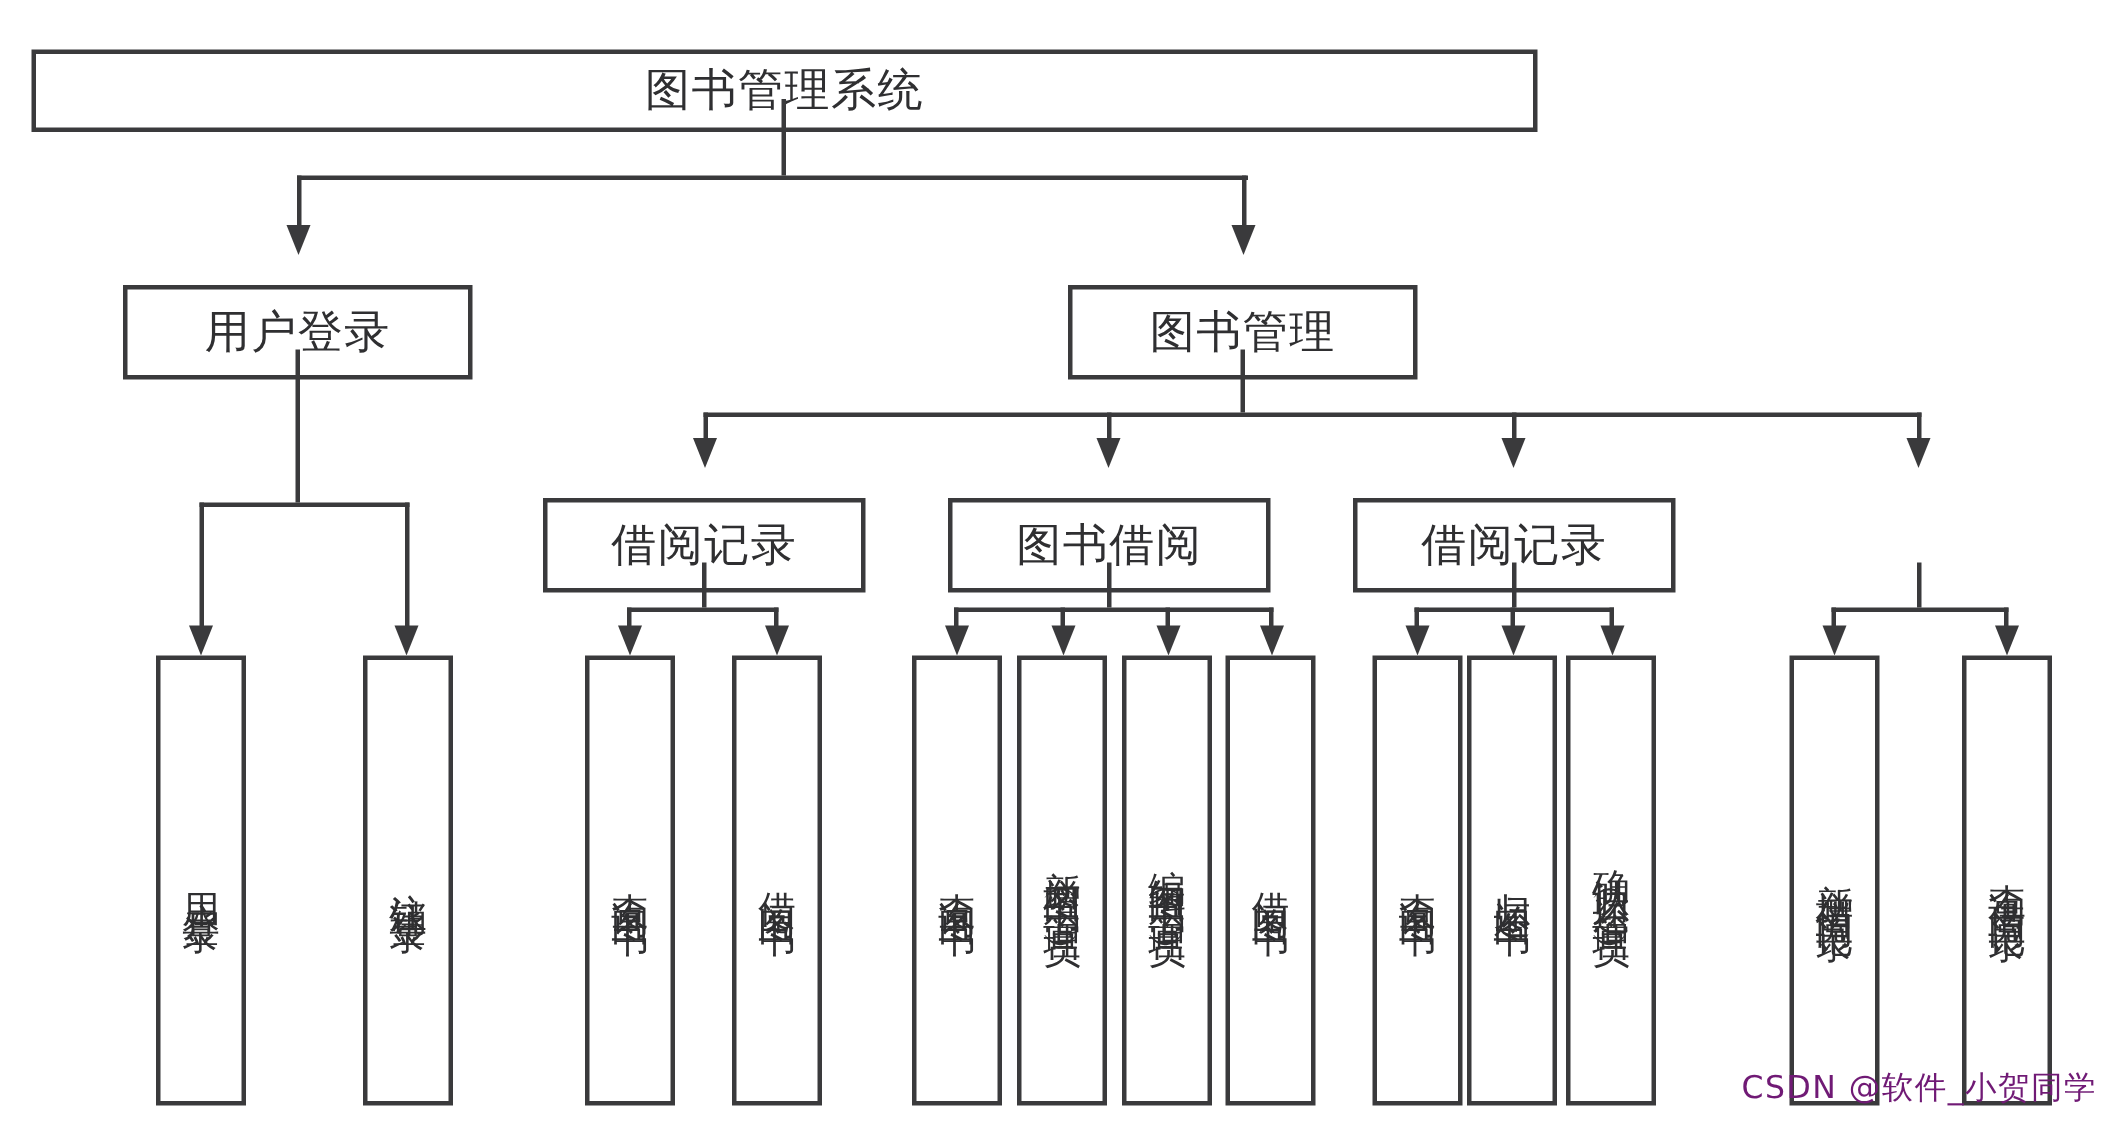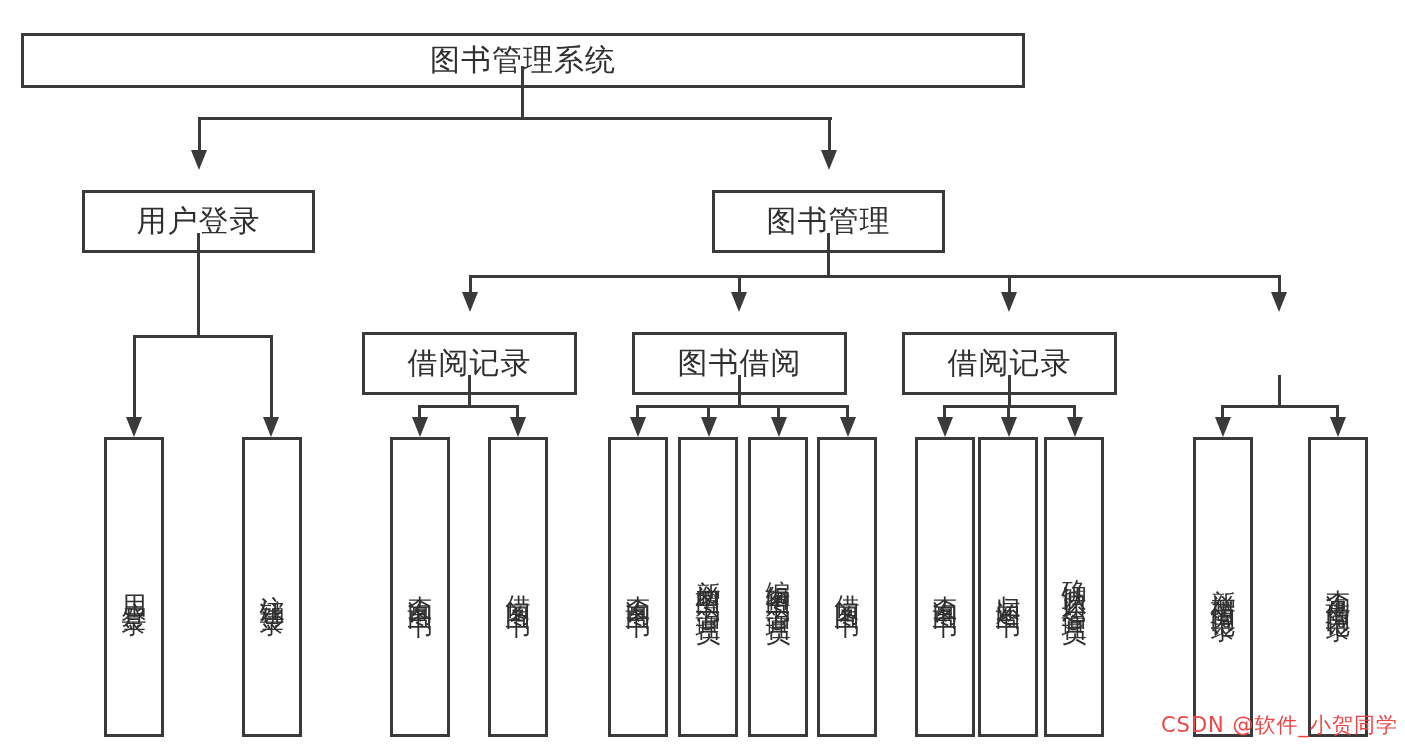--- a/index.html
+++ b/index.html
@@ -9,21 +9,21 @@
   .box{position:absolute;box-sizing:border-box;border:3px solid #3a3a3c;background:#fff;
        display:flex;align-items:center;justify-content:center;color:#2f2f31;}
   .hnode{font-size:30px;letter-spacing:1px;margin-top:20px;}
   .leaf{writing-mode:vertical-rl;text-orientation:mixed;font-size:25px;letter-spacing:6px;
         line-height:1;padding:4px 0;}
   .leaf span{display:block;}
   .vline{position:absolute;width:3px;background:#3a3a3c;}
   .hline{position:absolute;height:3px;background:#3a3a3c;}
   .arrow{position:absolute;width:0;height:0;border-left:8px solid transparent;
          border-right:8px solid transparent;border-top:20px solid #3a3a3c;}
-  .watermark{position:absolute;top:711px;right:7px;font-size:21px;color:#ef4444;
+  .watermark{position:absolute;top:711px;right:7px;font-size:21px;color:#701a75;
              letter-spacing:1px;z-index:5;white-space:nowrap;}
 </style>
 </head>
 <body>
 
 <div class="canvas">
 
   <div class="box hnode" style="left:21px;top:13px;width:1004px;height:55px;">
     <span>图书管理系统</span>
   </div>

